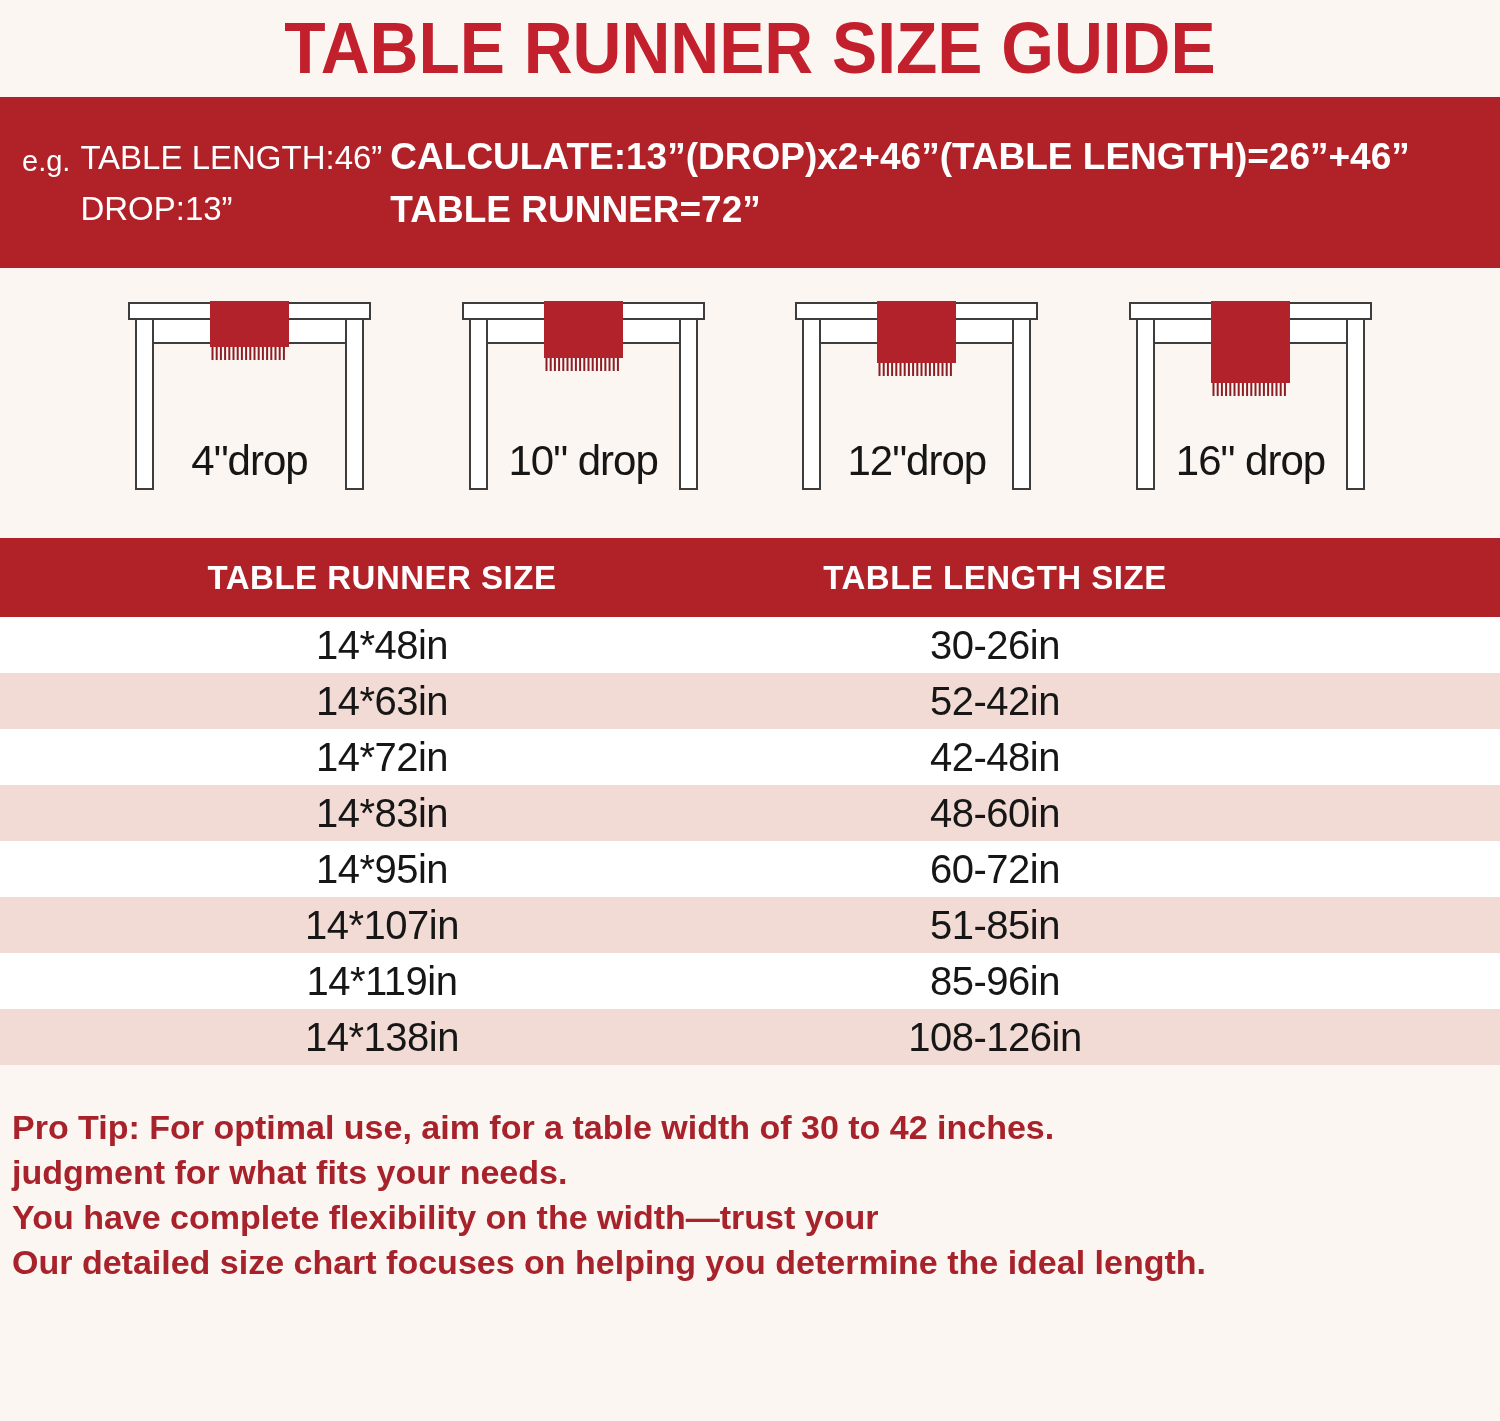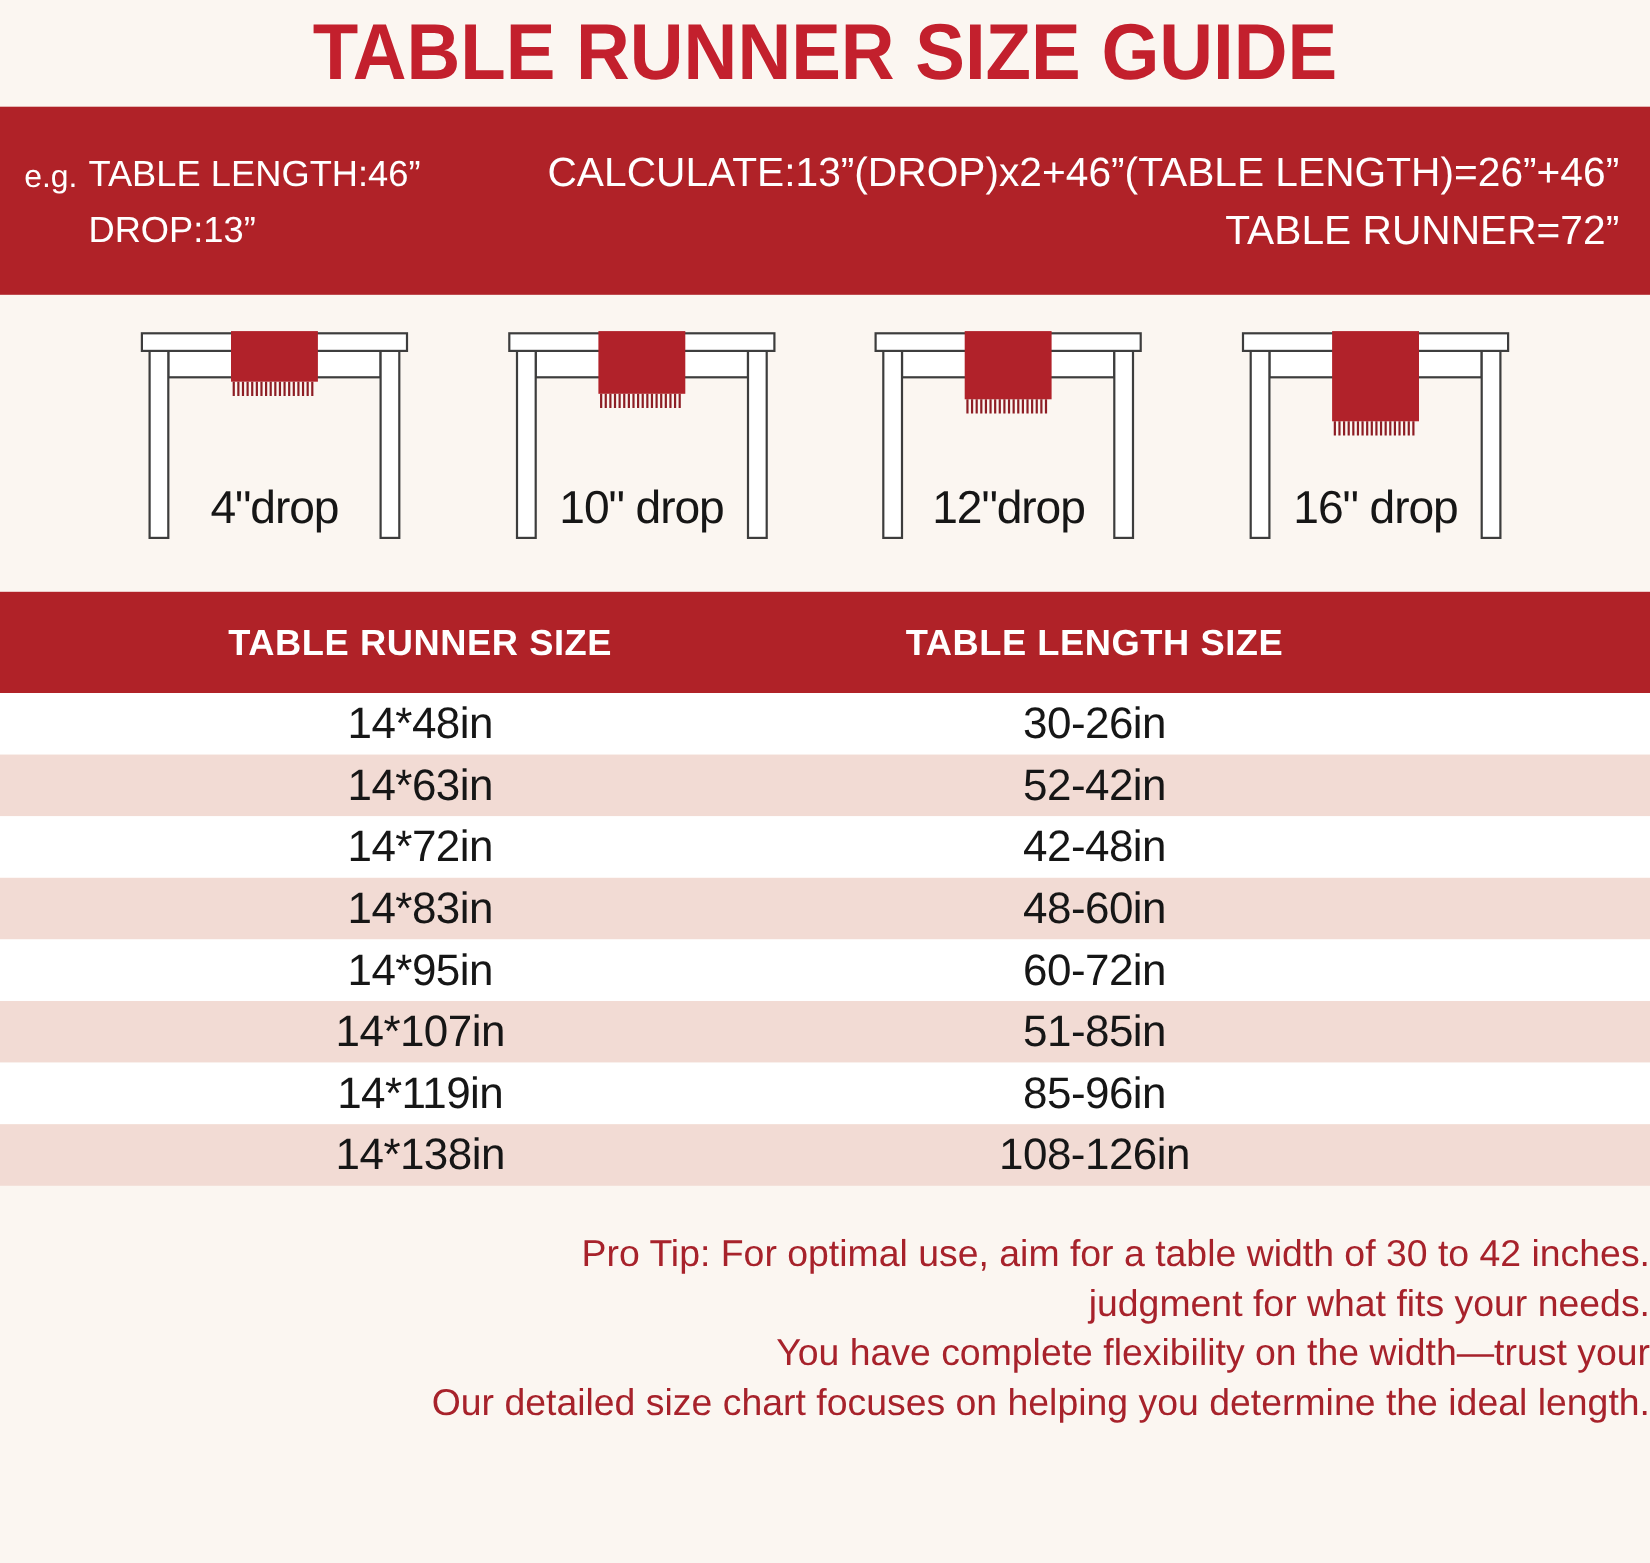--- a/index.html
+++ b/index.html
@@ -20,55 +20,56 @@
   .banner {
     margin-top: 7px; height: 171px;
     background: var(--accent-red, #B02228);
     display: flex; align-items: center;
     box-sizing: border-box; padding: 0 28px 0 22px;
     color: #ffffff;
   }
   .banner-example { display: flex; font-size: 33px; line-height: 51px; white-space: nowrap; }
   .banner-eg { font-size: 29px; margin-right: 10px; padding-top: 4px; font-weight: 400; }
   .banner-calc {
-    flex: 1; text-align: right; font-weight: 400;
+    flex: 1; text-align: left; font-weight: 700;
     font-size: 37px; line-height: 53px; padding-left: 8px;
     white-space: nowrap;
   }
   .figures-row {
     margin-top: 32px; padding: 0 127px;
     display: flex; justify-content: space-between;
   }
   .drop-figure { position: relative; width: 245px; height: 195px; }
   .drop-figure svg { display: block; }
   .drop-label {
     position: absolute; top: 140px; left: 0; right: 0;
     text-align: center; font-size: 42px; line-height: 42px;
     color: #161616; letter-spacing: -1px;
   }
   .size-table { margin-top: 43px; }
   .size-header {
-    height: 92px; background: var(--accent-red, #B02228);
+    height: 79px; background: var(--accent-red, #B02228);
     display: grid; grid-template-columns: 764px 462px; align-items: center;
   }
   .size-header .cell {
     text-align: center; color: #ffffff; font-weight: 700;
     font-size: 33px; letter-spacing: 0.5px;
   }
   .size-row {
     height: 56px;
     display: grid; grid-template-columns: 764px 462px; align-items: center;
   }
   .size-row.white { background: #ffffff; }
   .size-row.pink  { background: var(--row-pink, #F2DBD4); }
   .size-row .cell { text-align: center; font-size: 40px; color: #161616; letter-spacing: -0.5px; }
   .protip {
-    margin-top: 40px; text-align: right;
-    font-weight: 400; font-size: 34px; line-height: 45px;
+    margin-top: 40px; text-align: left;
+    font-weight: 700; font-size: 34px; line-height: 45px;
     color: var(--protip-red, #A7222B);
+    padding-left: 12px;
   }
 </style>
 </head>
 <body>
 
 <h1 class="page-title">TABLE RUNNER SIZE GUIDE</h1>
 
 <div class="banner">
   <div class="banner-example">
     <span class="banner-eg">e.g.</span>

